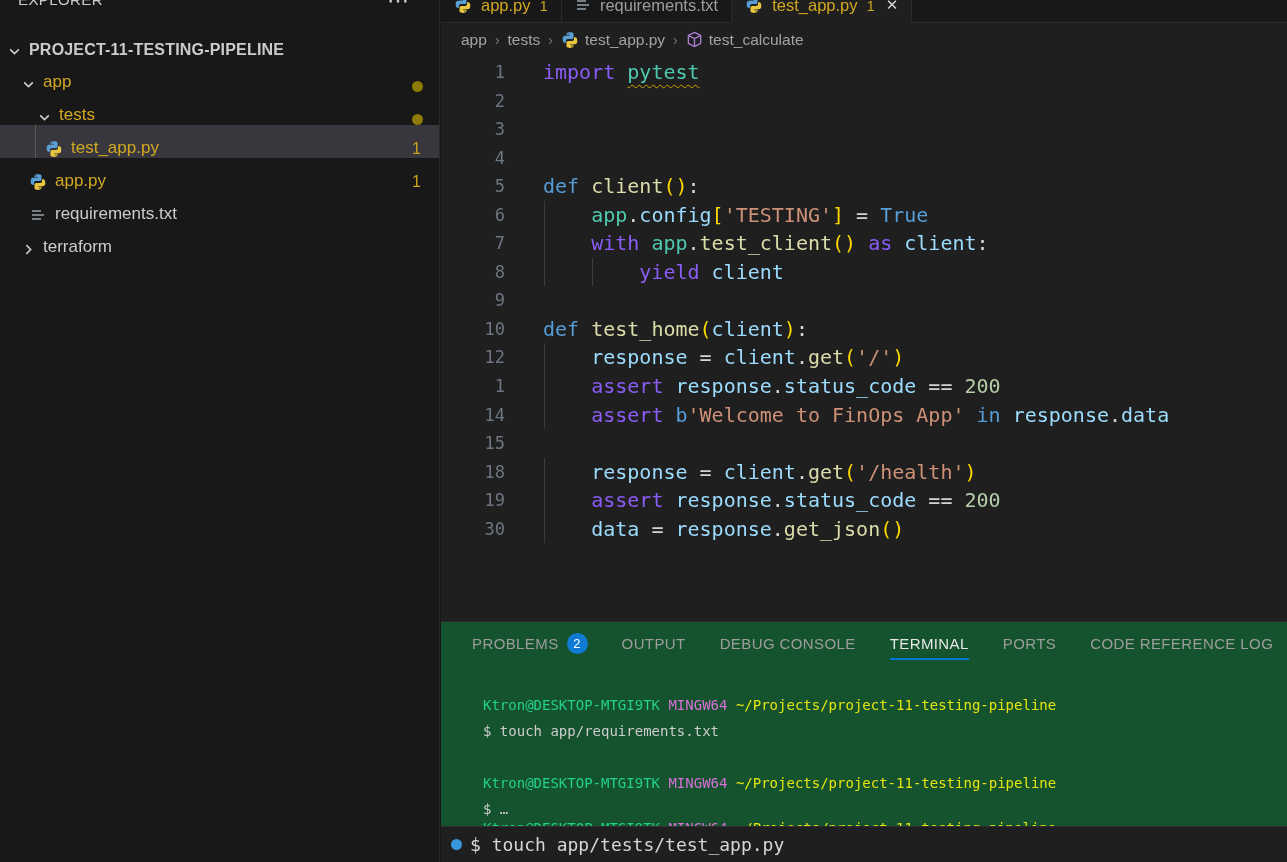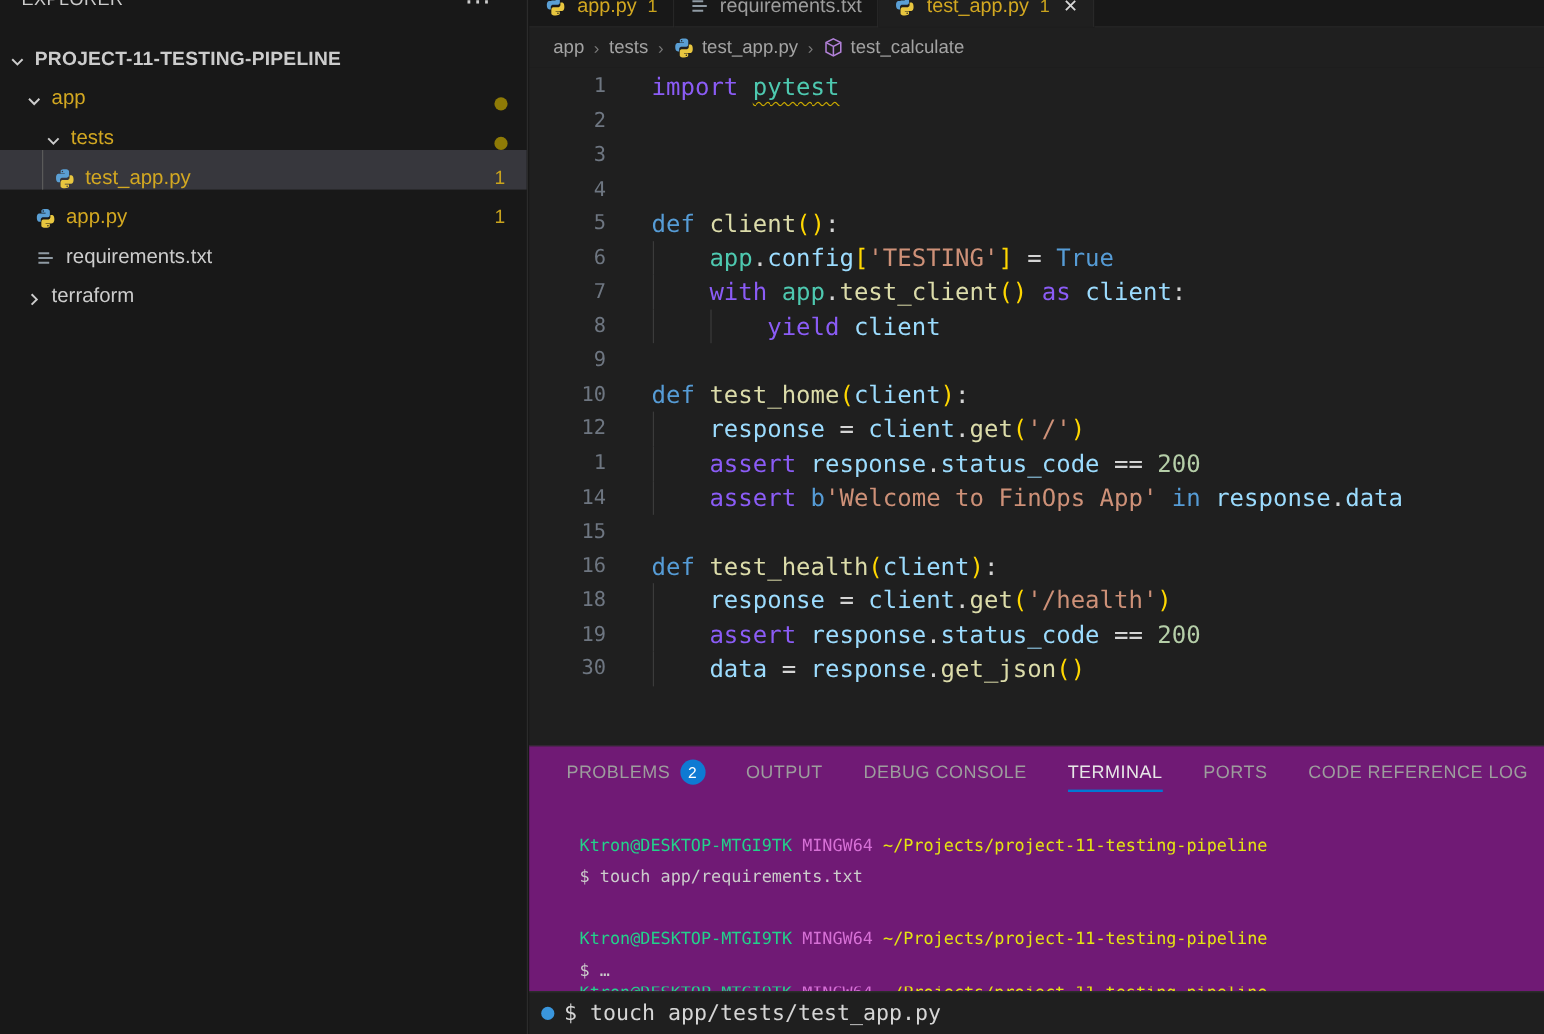--- a/index.html
+++ b/index.html
@@ -53,21 +53,21 @@
   .tk-mod { color:#4EC9B0; }
   .tk-kwb { color:#569CD6; }
   .tk-fn  { color:#DCDCAA; }
   .tk-var { color:#9CDCFE; }
   .tk-str { color:#CE9178; }
   .tk-num { color:#B5CEA8;text-align:center; }
   .tk-br  { color:#FFD700; }
   .tk-txt { color:#d4d4d4; }
   .tk-warn { text-decoration:underline wavy #c8a700 1px; text-underline-offset:5px; }
   
-  #panel { position:absolute; left:0; top:621px; width:846px; height:205px; background:#701a75; border-top:1px solid #2b2b2b; }
+  #panel { position:absolute; left:0; top:621px; width:846px; height:205px; background:#14532d; border-top:1px solid #2b2b2b; }
   #panel-tabs { height:46px; display:flex; align-items:center; gap:34px; padding-left:31px; overflow:hidden; }
   .ptab { display:flex; align-items:center; gap:8px; font-size:15px; letter-spacing:.4px; color:#9d9d9d;
     padding:5px 0 6px 0; border-bottom:2px solid transparent; white-space:nowrap; }
   .ptab.active { color:#e7e7e7; border-bottom:2px solid #0078d4; }
   .p-badge { min-width:21px; height:21px; border-radius:11px; background:#0e7ad3; color:#ffffff;
     font-size:13px; display:flex; align-items:center; justify-content:center; }
   #terminal { position:absolute; left:0; top:46px; right:0; bottom:0; padding:24px 0 0 42px;
     font-family:"DejaVu Sans Mono", monospace; font-size:14px; overflow:hidden; }
   .trow { height:26px; line-height:26px; white-space:pre; color:#cccccc; }
   .t-user { color:#23d18b; }
@@ -236,21 +236,20 @@
         <div class="cl"><span class="ln">5</span><span class="code"><span class="tk-kwb">def </span><span class="tk-fn">client</span><span class="tk-br">()</span><span class="tk-txt">:</span></span></div>
         <div class="cl"><span class="ln">6</span><span class="code"><span class="guide" style="left: calc(0ch + 1px);"></span><span class="tk-txt">    </span><span class="tk-mod">app</span><span class="tk-txt">.</span><span class="tk-var">config</span><span class="tk-br">[</span><span class="tk-str">'TESTING'</span><span class="tk-br">]</span><span class="tk-txt"> = </span><span class="tk-kwb">True</span></span></div>
         <div class="cl"><span class="ln">7</span><span class="code"><span class="guide" style="left: calc(0ch + 1px);"></span><span class="tk-txt">    </span><span class="tk-kw">with </span><span class="tk-mod">app</span><span class="tk-txt">.</span><span class="tk-fn">test_client</span><span class="tk-br">()</span><span class="tk-kw"> as </span><span class="tk-var">client</span><span class="tk-txt">:</span></span></div>
         <div class="cl"><span class="ln">8</span><span class="code"><span class="guide" style="left: calc(0ch + 1px);"></span><span class="guide" style="left: calc(4ch + 1px);"></span><span class="tk-txt">        </span><span class="tk-kw">yield </span><span class="tk-var">client</span></span></div>
         <div class="cl"><span class="ln">9</span><span class="code"></span></div>
         <div class="cl"><span class="ln">10</span><span class="code"><span class="tk-kwb">def </span><span class="tk-fn">test_home</span><span class="tk-br">(</span><span class="tk-var">client</span><span class="tk-br">)</span><span class="tk-txt">:</span></span></div>
         <div class="cl"><span class="ln">12</span><span class="code"><span class="guide" style="left: calc(0ch + 1px);"></span><span class="tk-txt">    </span><span class="tk-var">response</span><span class="tk-txt"> = </span><span class="tk-var">client</span><span class="tk-txt">.</span><span class="tk-fn">get</span><span class="tk-br">(</span><span class="tk-str">'/'</span><span class="tk-br">)</span></span></div>
         <div class="cl"><span class="ln">1</span><span class="code"><span class="guide" style="left: calc(0ch + 1px);"></span><span class="tk-txt">    </span><span class="tk-kw">assert </span><span class="tk-var">response</span><span class="tk-txt">.</span><span class="tk-var">status_code</span><span class="tk-txt"> == </span><span class="tk-num">200</span></span></div>
         <div class="cl"><span class="ln">14</span><span class="code"><span class="guide" style="left: calc(0ch + 1px);"></span><span class="tk-txt">    </span><span class="tk-kw">assert </span><span class="tk-kwb">b</span><span class="tk-str">'Welcome to FinOps App'</span><span class="tk-kwb"> in </span><span class="tk-var">response</span><span class="tk-txt">.</span><span class="tk-var">data</span></span></div>
         <div class="cl"><span class="ln">15</span><span class="code"></span></div>
-        <div class="cl"><span class="ln">16</span><span class="code"><span class="tk-kwb">def </span><span class="tk-fn">test_health</span><span class="tk-br">(</span><span class="tk-var">client</span><span class="tk-br">)</span><span class="tk-txt">:</span></span></div>
         <div class="cl"><span class="ln">18</span><span class="code"><span class="guide" style="left: calc(0ch + 1px);"></span><span class="tk-txt">    </span><span class="tk-var">response</span><span class="tk-txt"> = </span><span class="tk-var">client</span><span class="tk-txt">.</span><span class="tk-fn">get</span><span class="tk-br">(</span><span class="tk-str">'/health'</span><span class="tk-br">)</span></span></div>
         <div class="cl"><span class="ln">19</span><span class="code"><span class="guide" style="left: calc(0ch + 1px);"></span><span class="tk-txt">    </span><span class="tk-kw">assert </span><span class="tk-var">response</span><span class="tk-txt">.</span><span class="tk-var">status_code</span><span class="tk-txt"> == </span><span class="tk-num">200</span></span></div>
         <div class="cl"><span class="ln">30</span><span class="code"><span class="guide" style="left: calc(0ch + 1px);"></span><span class="tk-txt">    </span><span class="tk-var">data</span><span class="tk-txt"> = </span><span class="tk-var">response</span><span class="tk-txt">.</span><span class="tk-fn">get_json</span><span class="tk-br">()</span></span></div>
       </div>
 
     <div id="panel">
       <div id="panel-tabs">
           <div class="ptab">
             <span>PROBLEMS</span>
             <span class="p-badge">2</span>

